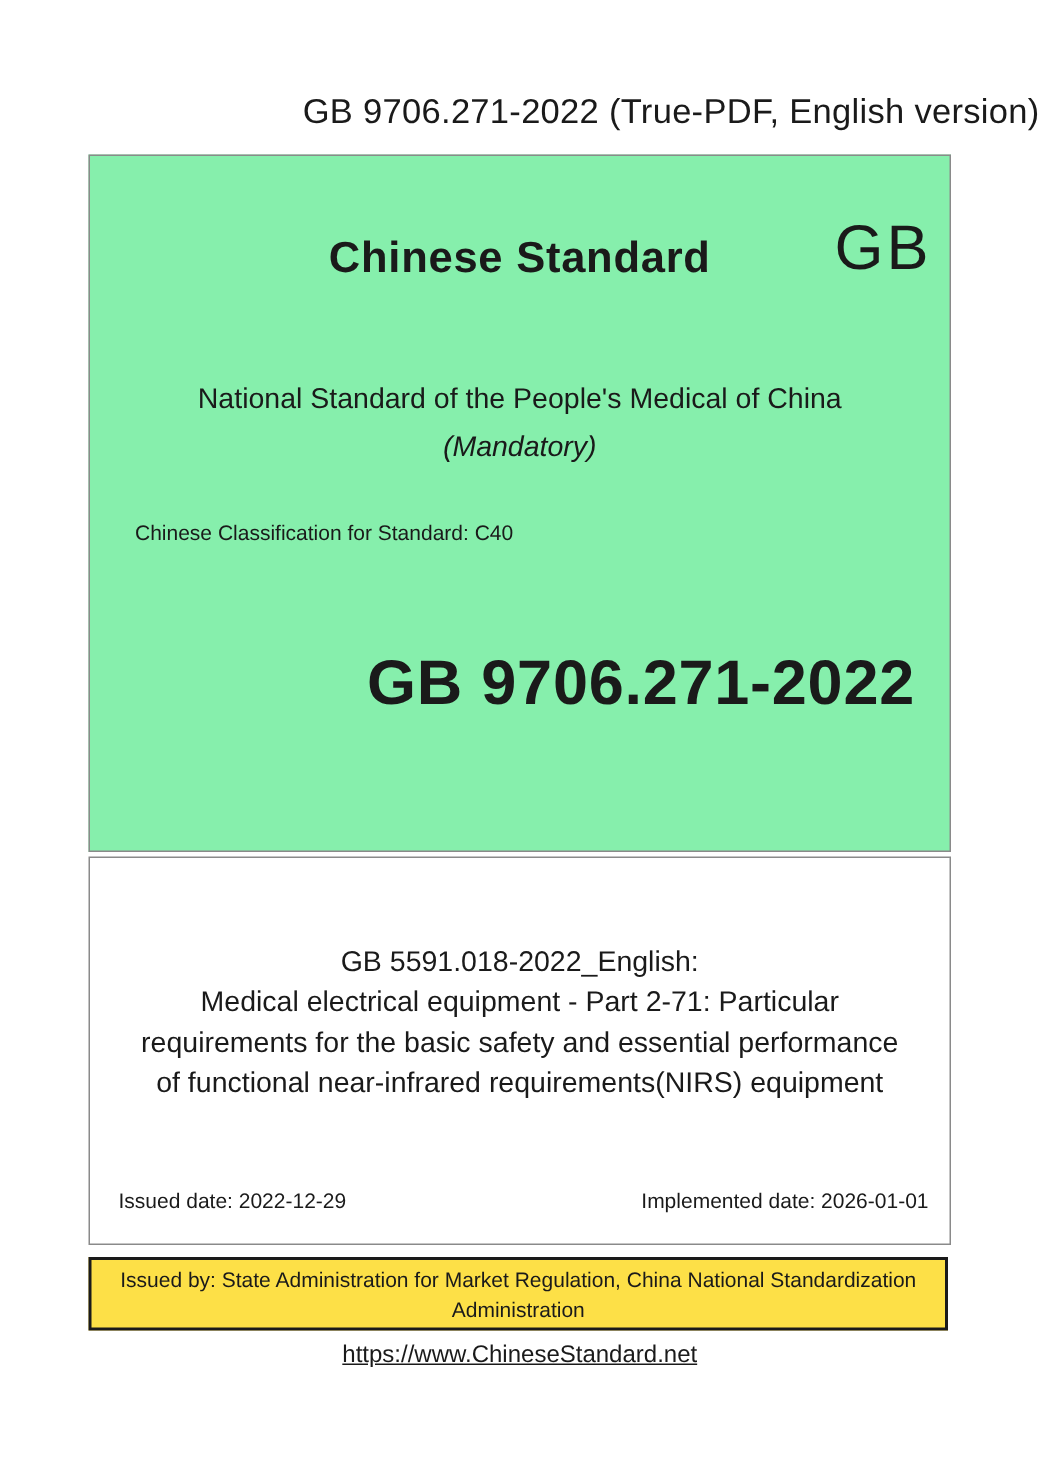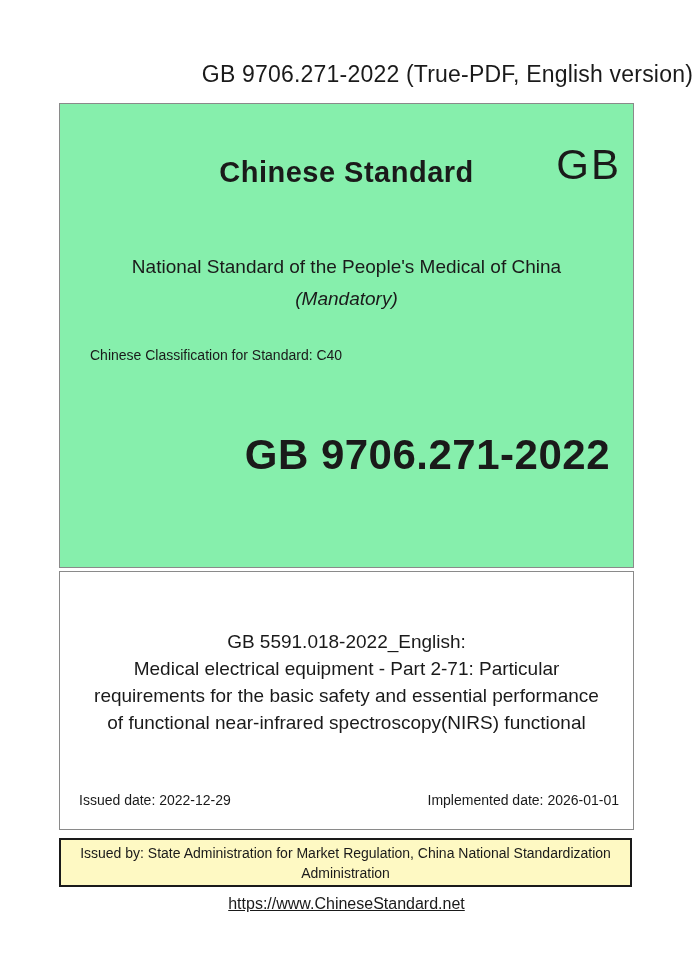--- a/index.html
+++ b/index.html
@@ -119,21 +119,21 @@
     font-size: 14px;
   }
   
   .issuer-box {
     position: absolute;
     left: 59px;
     top: 838px;
     width: 569px;
     height: 42px;
     border: 2px solid #1a1a1a;
-    background: #fef9c3;
+    background: #fde047;
     text-align: center;
     font-size: 14px;
     line-height: 20px;
     padding-top: 3px;
     box-sizing: content-box;
   }
   
   .footer-link-wrap {
     position: absolute;
     top: 895px;
@@ -163,21 +163,21 @@
     <div class="mandatory-line">(Mandatory)</div>
     <div class="classification-line">Chinese Classification for Standard: C40</div>
     <div class="standard-number">GB 9706.271-2022</div>
   </div>
 
   <div class="description-box">
     <div class="description-text">
       <div>GB 5591.018-2022_English:</div>
       <div>Medical electrical equipment - Part 2-71: Particular</div>
       <div>requirements for the basic safety and essential performance</div>
-      <div>of functional near-infrared spectroscopy(NIRS) functional</div>
+      <div>of functional near-infrared requirements(NIRS) equipment</div>
     </div>
     <div class="dates-row">
       <span>Issued date: 2022-12-29</span>
       <span>Implemented date: 2026-01-01</span>
     </div>
   </div>
 
   <div class="issuer-box">
     <div>Issued by: State Administration for Market Regulation, China National Standardization</div>
     <div>Administration</div>

